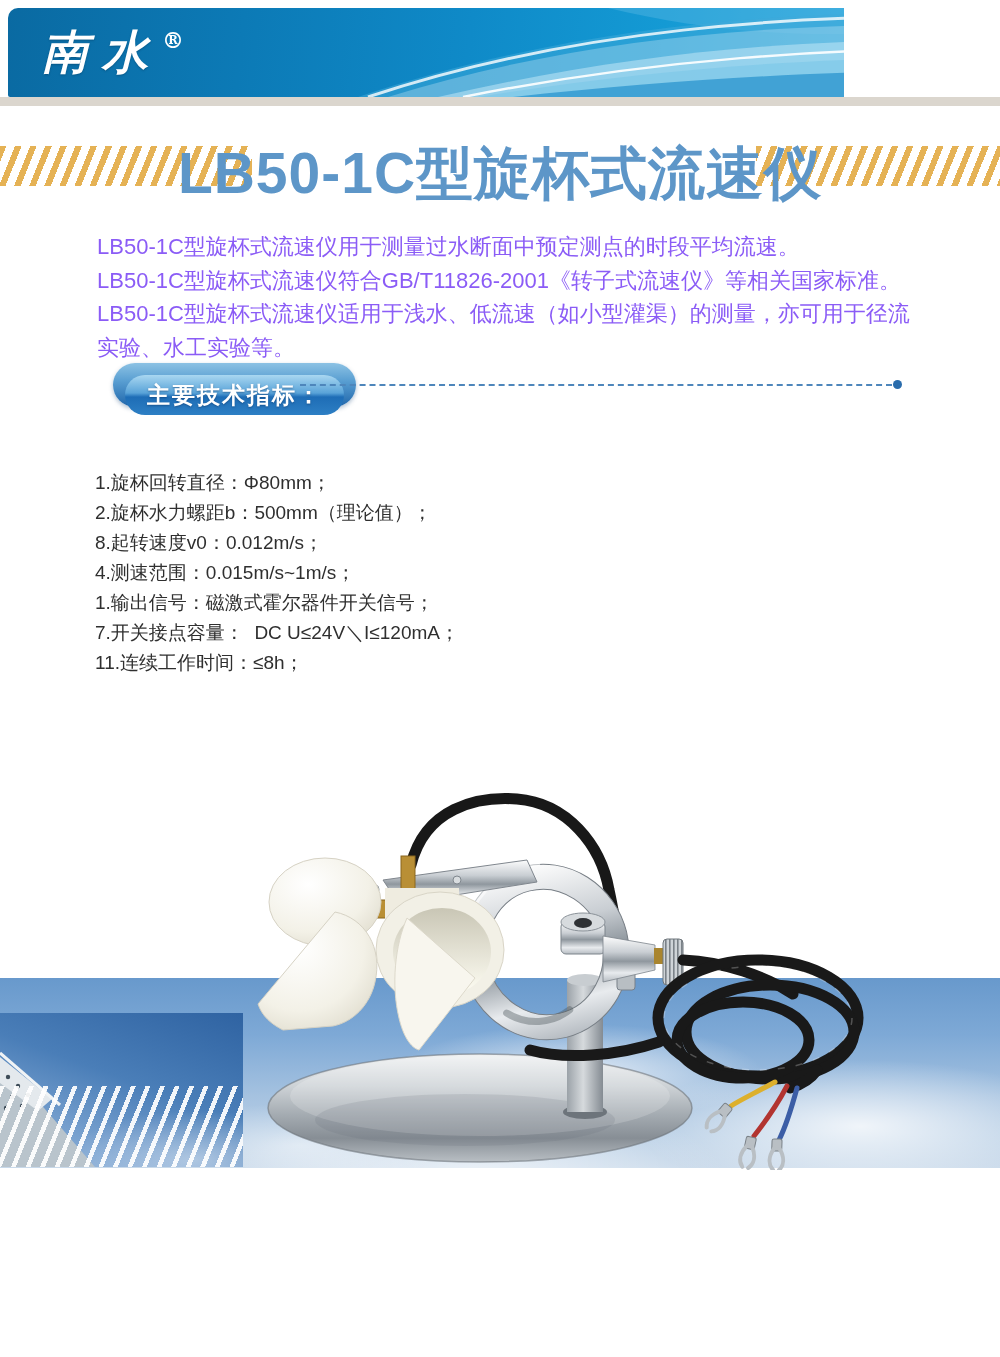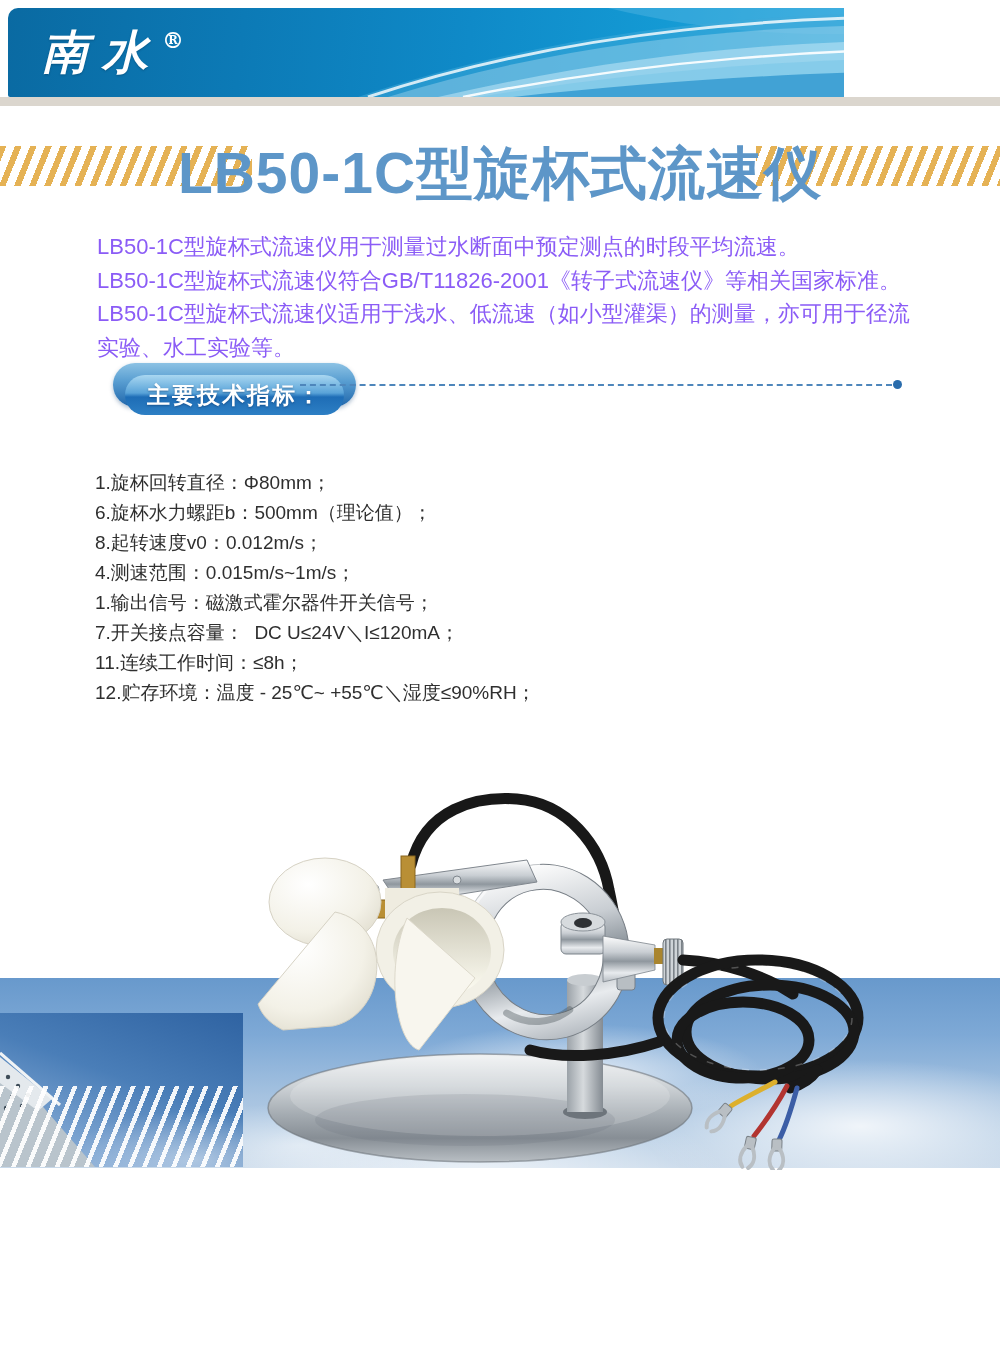--- a/index.html
+++ b/index.html
@@ -109,27 +109,26 @@
   <section>
     <div class="badge">
       <div class="badge-inner">主要技术指标：</div>
     </div>
     <div class="dash-line"></div>
     <div class="dash-dot"></div>
   </section>
 
   <section class="spec-list" id="spec-list">
       <div class="spec-item">1.旋杯回转直径：Φ80mm；</div>
-      <div class="spec-item">6.旋杯水力螺距b：500mm（理论值）；</div>
+      <div class="spec-item">2.旋杯水力螺距b：500mm（理论值）；</div>
       <div class="spec-item">8.起转速度v0：0.012m/s；</div>
       <div class="spec-item">4.测速范围：0.015m/s~1m/s；</div>
       <div class="spec-item">1.输出信号：磁激式霍尔器件开关信号；</div>
       <div class="spec-item">7.开关接点容量：  DC U≤24V＼I≤120mA；</div>
       <div class="spec-item">11.连续工作时间：≤8h；</div>
-      <div class="spec-item">12.贮存环境：温度 - 25℃~ +55℃＼湿度≤90%RH；</div>
     </section>
 
   <div class="sky-band">
     <div class="building-panel">
       <svg width="243" height="154" viewBox="0 0 243 154">
         <path d="M0,58 L38,88 L95,154 L0,154 Z" fill="#b9c4cc"></path>
         <path d="M0,44 L52,86 L38,98 L0,70 Z" fill="#e4e9ed"></path>
         <path d="M0,40 L60,92" stroke="#f0f3f5" stroke-width="3" fill="none"></path>
         <g fill="#3e4c58">
           <circle cx="8" cy="64" r="2.2"></circle>

